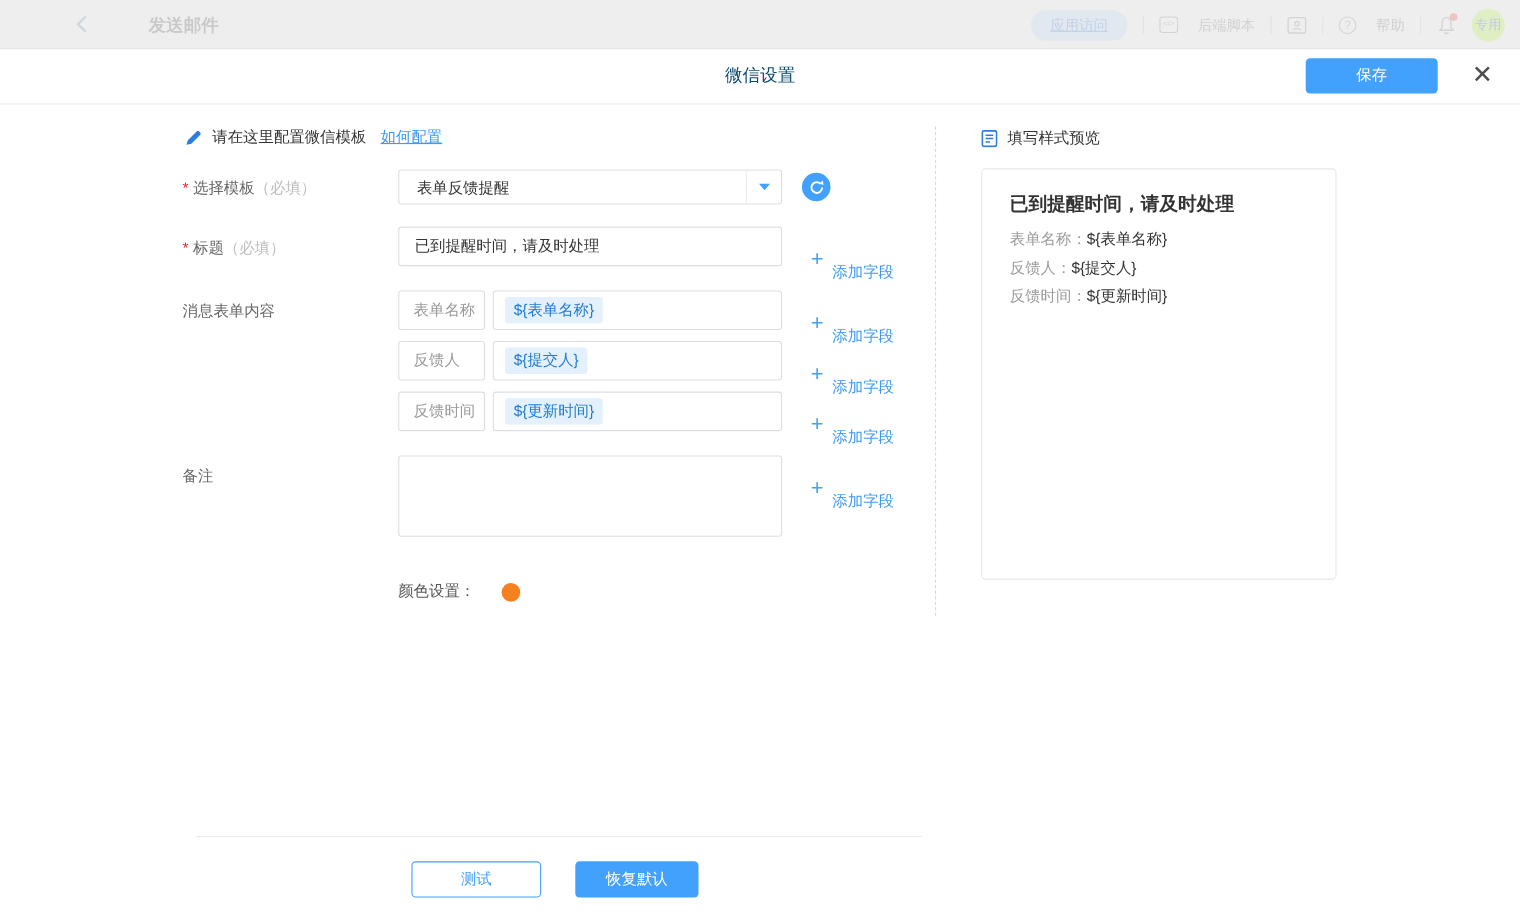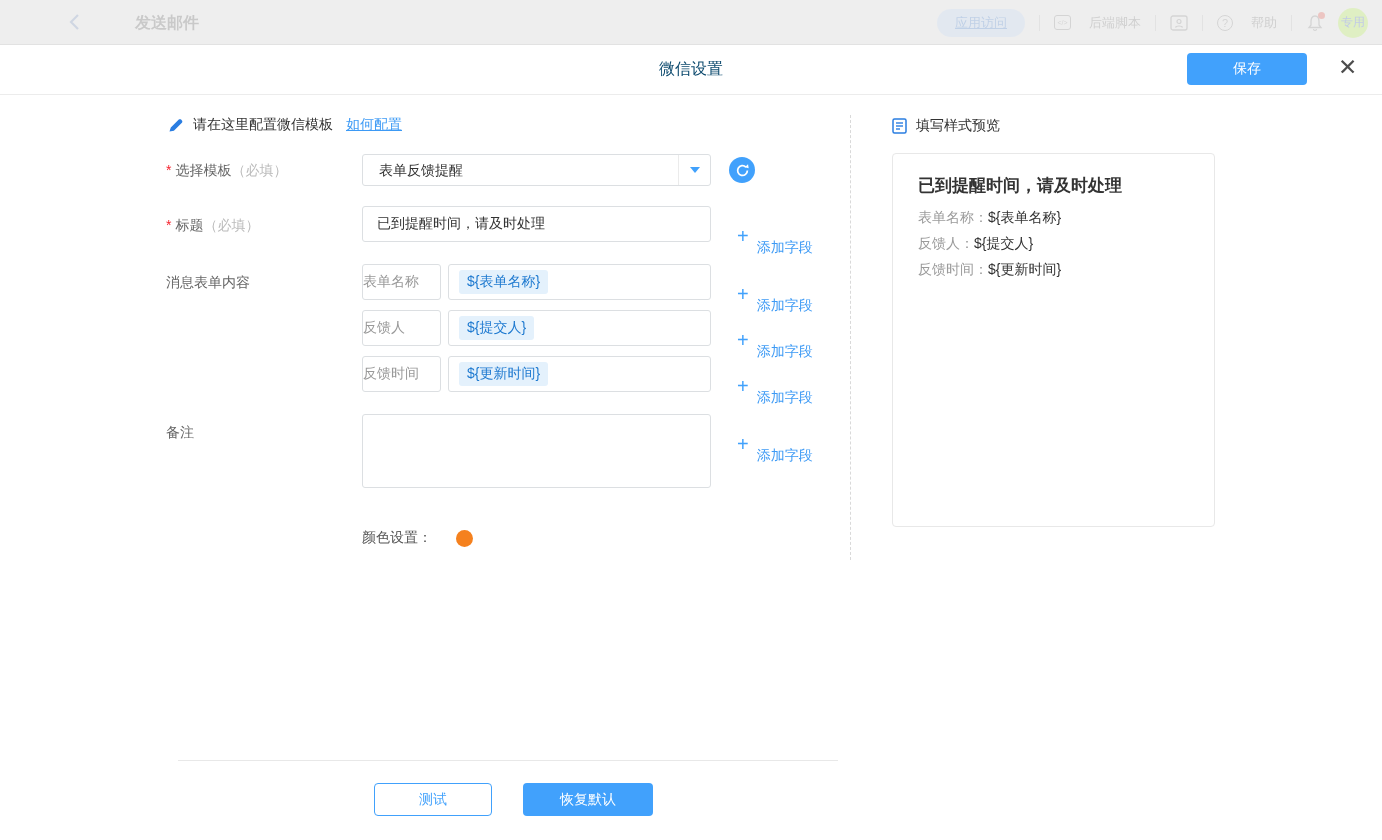--- a/index.html
+++ b/index.html
@@ -79,21 +79,21 @@
   }
 
   .text-input {
     position:absolute; border:1px solid #dcdfe2; border-radius:3px; background:#fff;
     font-size:14px; color:#333; display:flex; align-items:center;
   }
   .title-input { left:362px; top:161px; width:349px; height:36px; padding-left:14px; }
 
   .msg-key {
     position:absolute; left:362px; width:79px; height:36px; border:1px solid #dcdfe2; border-radius:3px;
-    color:#999; font-size:14px; display:flex; align-items:center; background:#fff;
+    color:#999; font-size:14px; display:flex; align-items:center; padding-left:13px; background:#fff;
   }
   .msg-val {
     position:absolute; left:448px; width:263px; height:36px; border:1px solid #dcdfe2; border-radius:3px;
     display:flex; align-items:center; background:#fff;
   }
   .field-tag {
     margin-left:10px; background:#e4f1fc; color:#1f7ad0; border-radius:3px;
     padding:3px 8px; font-size:14px;
   }
 
@@ -111,21 +111,21 @@
   .color-label { font-size:14px; color:#555; }
   .color-swatch { width:17px; height:17px; border-radius:50%; margin-left:24px; cursor:pointer; }
 
   .bottom-divider { position:absolute; left:178px; top:715px; width:660px; height:1px; background:#e8e8e8; }
   .test-btn {
     position:absolute; left:374px; top:738px; width:118px; height:33px;
     background:#fff; border:1px solid #41a1fc; border-radius:4px; color:#41a1fc; font-size:14px;
     cursor:pointer; font-family:inherit;
   }
   .reset-btn {
-    position:absolute; left:523px; top:738px; width:130px; height:33px;
+    position:absolute; left:523px; top:738px; width:112px; height:33px;
     background:#41a1fc; border:none; border-radius:4px; color:#fff; font-size:14px;
     cursor:pointer; font-family:inherit;
   }
 
   
   .v-divider { position:absolute; left:850px; top:70px; height:445px; border-left:1px dashed #d9d9d9; }
   .preview-header { position:absolute; left:892px; top:72px; display:flex; align-items:center; gap:9px; }
   .preview-header-text { font-size:14px; color:#333; }
   .preview-card {
     position:absolute; left:892px; top:108px; width:323px; height:374px;

